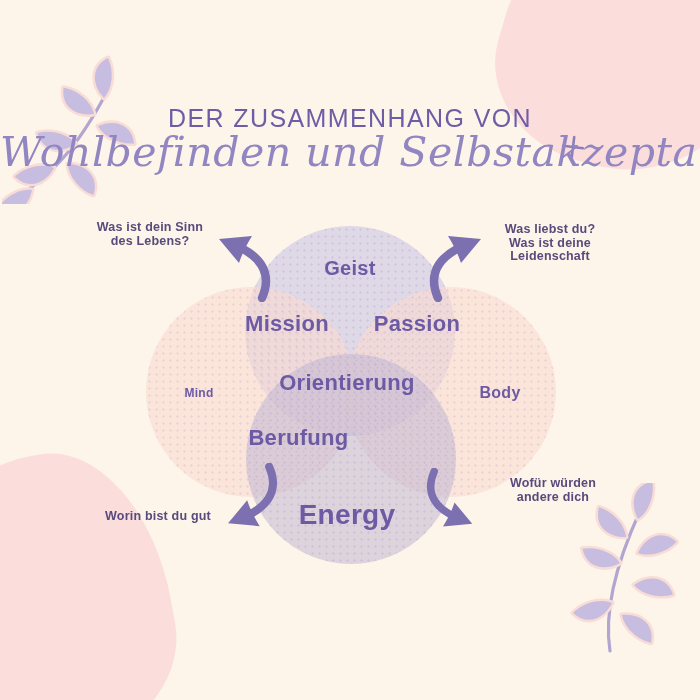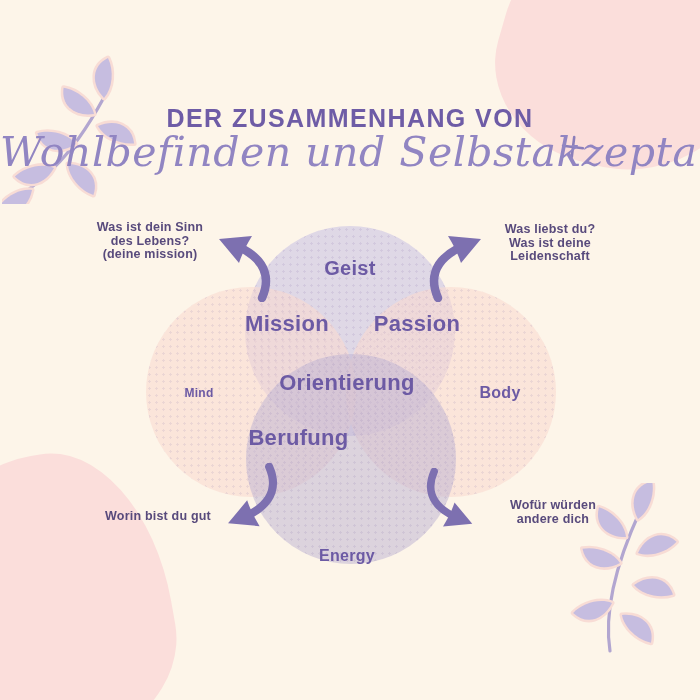--- a/index.html
+++ b/index.html
@@ -24,21 +24,21 @@
   .branch{position:absolute;}
   .branch-tl{left:2px;top:52px;}
   .branch-br{left:540px;top:483px;}
   .leaf{fill:#c6bde0;stroke:#f8dcd5;stroke-width:5;paint-order:stroke;stroke-linejoin:round;}
   .stem{fill:none;stroke:#b2a6d0;stroke-width:3.2;stroke-linecap:round;}
   
   .sparkle{position:absolute;left:560px;top:134px;transform:rotate(7deg);}
   
   .kicker{
     position:absolute;left:0;top:104px;width:700px;text-align:center;
-    font-size:25px;font-weight:700;letter-spacing:1.4px;color:#6e5ca6;
+    font-size:25px;font-weight:400;letter-spacing:1.4px;color:#6e5ca6;
   }
   .script{
     position:absolute;left:0;top:128px;width:700px;text-align:center;
     font-family:"DejaVu Serif",cursive;font-style:italic;
     font-size:41px;color:#9185c2;letter-spacing:0.5px;white-space:nowrap;
   }
   
   .venn-circle{
     position:absolute;width:210px;height:210px;border-radius:50%;
     background-image:radial-gradient(rgba(125,105,165,0.13) 1.1px, transparent 1.4px);
@@ -55,32 +55,32 @@
     z-index:5;
   }
   .l-geist{left:350px;top:268px;font-size:20px;}
   .l-mission{left:287px;top:324px;}
   .l-passion{left:417px;top:324px;}
   .l-mind{left:199px;top:393px;font-size:12px;}
   .l-orientierung{left:347px;top:383px;}
   .l-body{left:500px;top:393px;font-size:16px;}
   .l-berufung{left:295px;top:438px;padding-left:7px;}
   .l-profession{left:410px;top:438px;}
-  .l-energy{left:347px;top:515px;font-size:16px;margin-top:41px;}
+  .l-energy{left:347px;top:515px;font-size:28px;}
   
   .note{
     position:absolute;width:180px;text-align:center;
     color:#584a7c;font-size:12.5px;font-weight:600;line-height:13.5px;letter-spacing:0.2px;
     z-index:6;
   }
   .note span{display:block;text-align:center;}
   .note-tl{left:60px;top:221px;}
   .note-tr{left:460px;top:223px;}
   .note-bl{left:68px;top:510px;}
-  .note-br{left:463px;top:477px;margin-top:22px;}
+  .note-br{left:463px;top:477px;}
   
   .arrow{position:absolute;z-index:7;}
   .arrow-tl{left:212px;top:232px;}
   .arrow-tr{left:426px;top:232px;transform:scaleX(-1);}
   .arrow-bl{left:220px;top:463px;transform:scaleY(-1);}
   .arrow-br{left:420px;top:468px;transform:scale(-1,-1);}
   .arrow path.shaft{fill:none;stroke:#7d70b0;stroke-width:8.5;stroke-linecap:round;}
   .arrow path.head{fill:#7d70b0;}
 </style>
 </head>
@@ -133,21 +133,20 @@
   <div class="vlabel l-passion">Passion</div>
   <div class="vlabel l-mind">Mind</div>
   <div class="vlabel l-orientierung">Orientierung</div>
   <div class="vlabel l-body">Body</div>
   <div class="vlabel l-berufung">Berufung</div>
   <div class="vlabel l-energy">Energy</div>
 
   <div class="note note-tl">
     <span>Was ist dein Sinn</span>
     <span>des Lebens?</span>
-    <span>(deine mission)</span>
   </div>
   <div class="note note-tr">
     <span>Was liebst du?</span>
     <span>Was ist deine</span>
     <span>Leidenschaft</span>
   </div>
   <div class="note note-bl">
     <span>Worin bist du gut</span>
   </div>
   <div class="note note-br">

